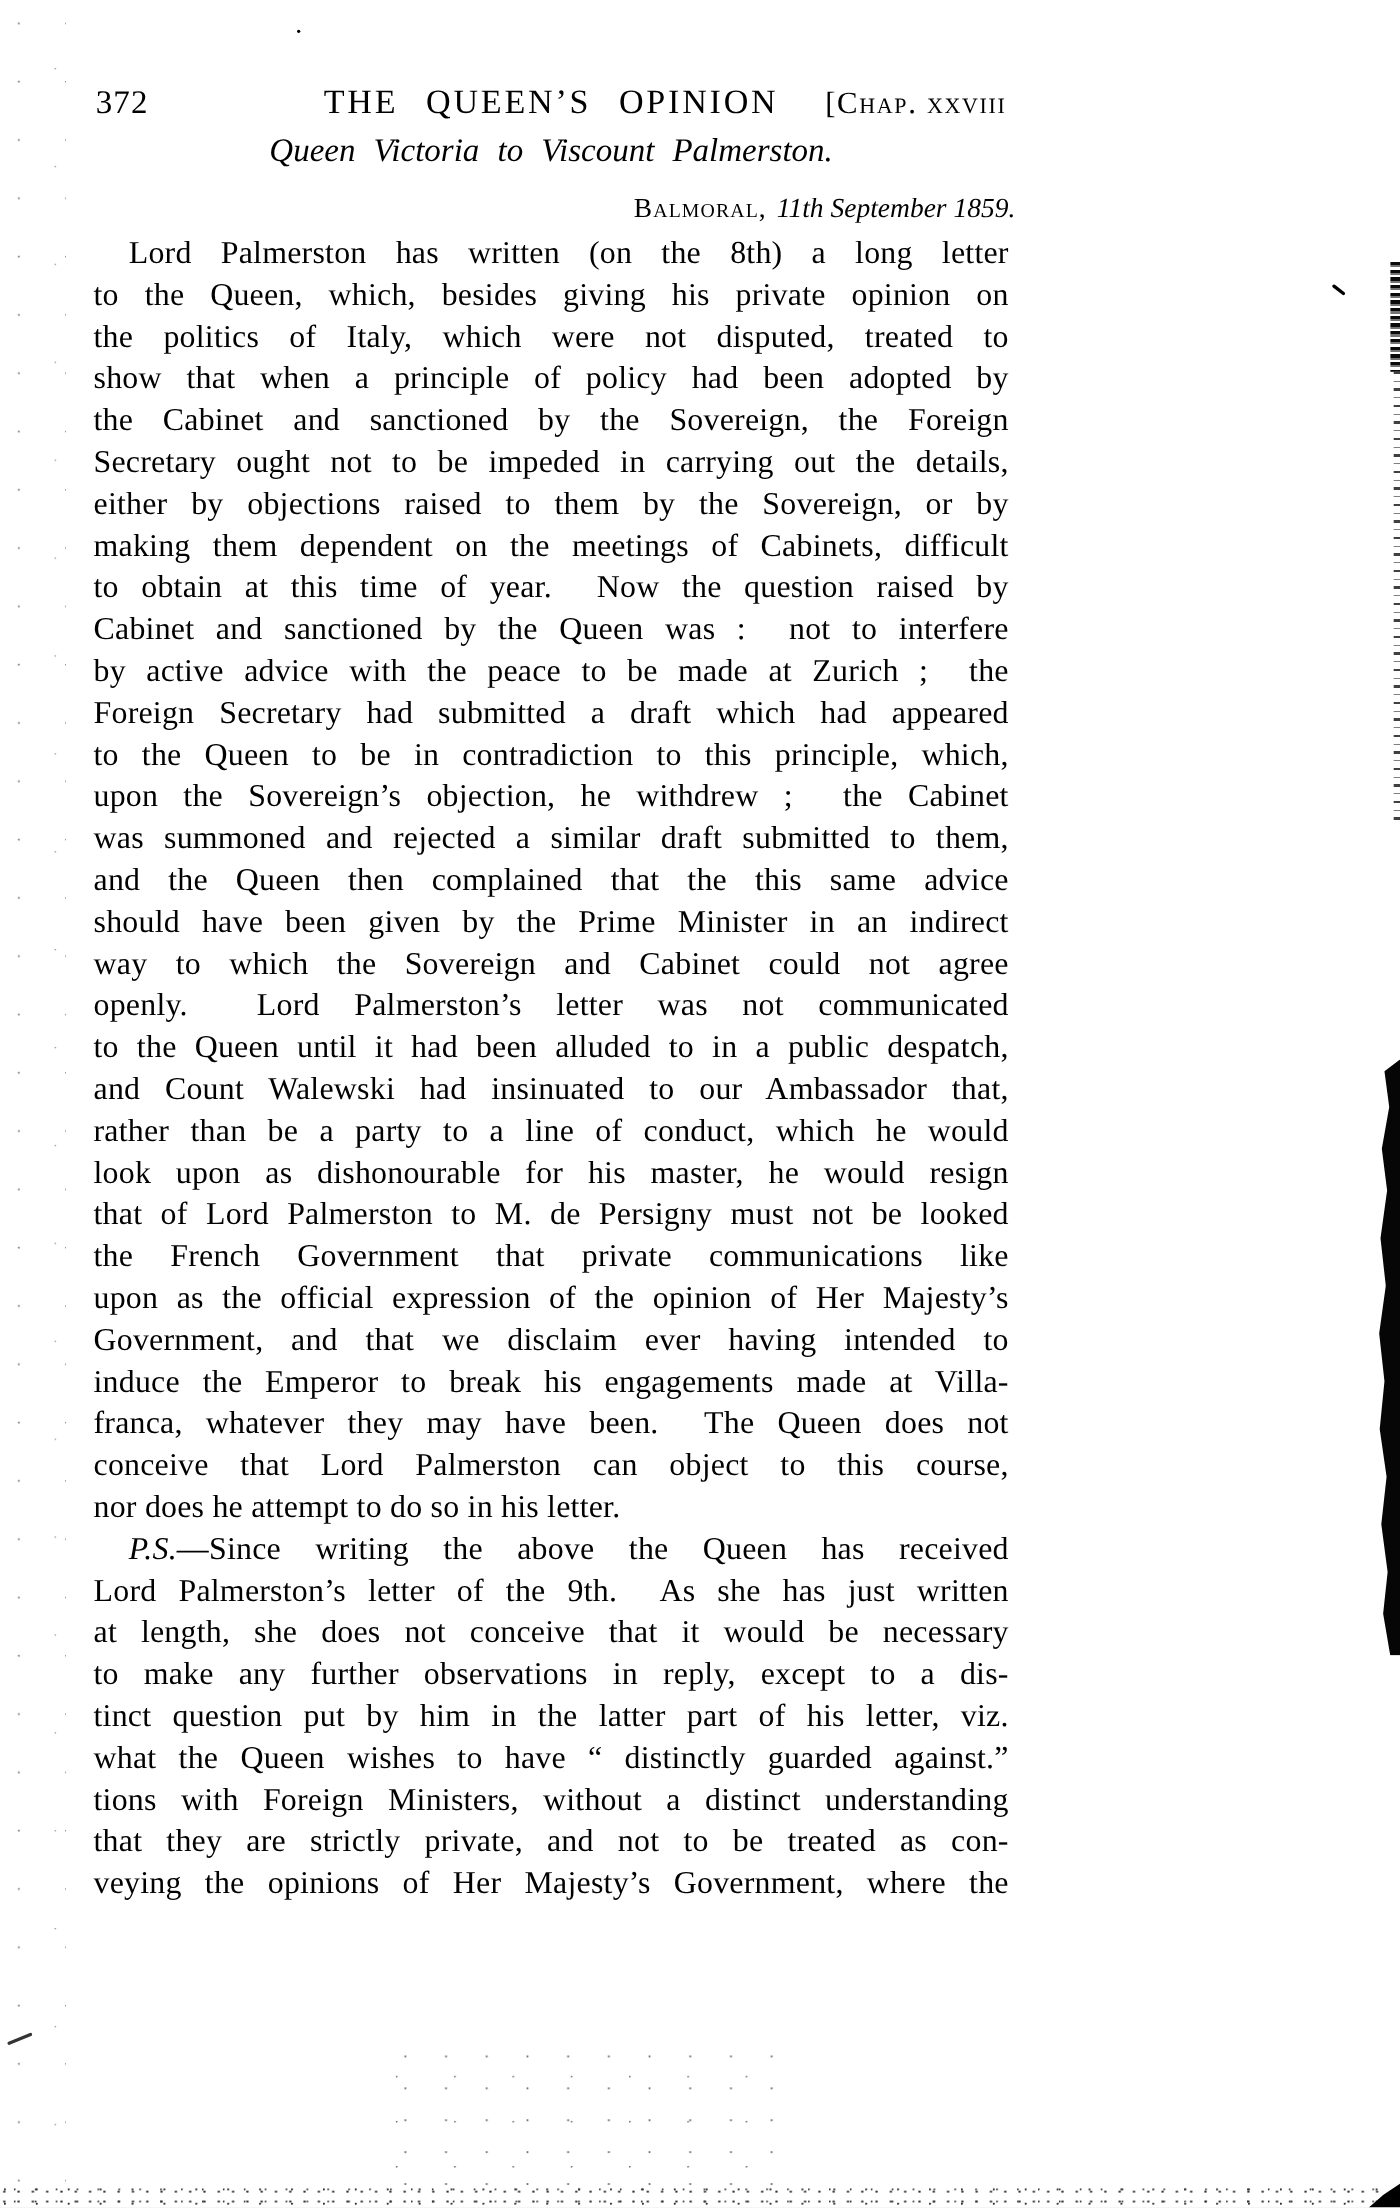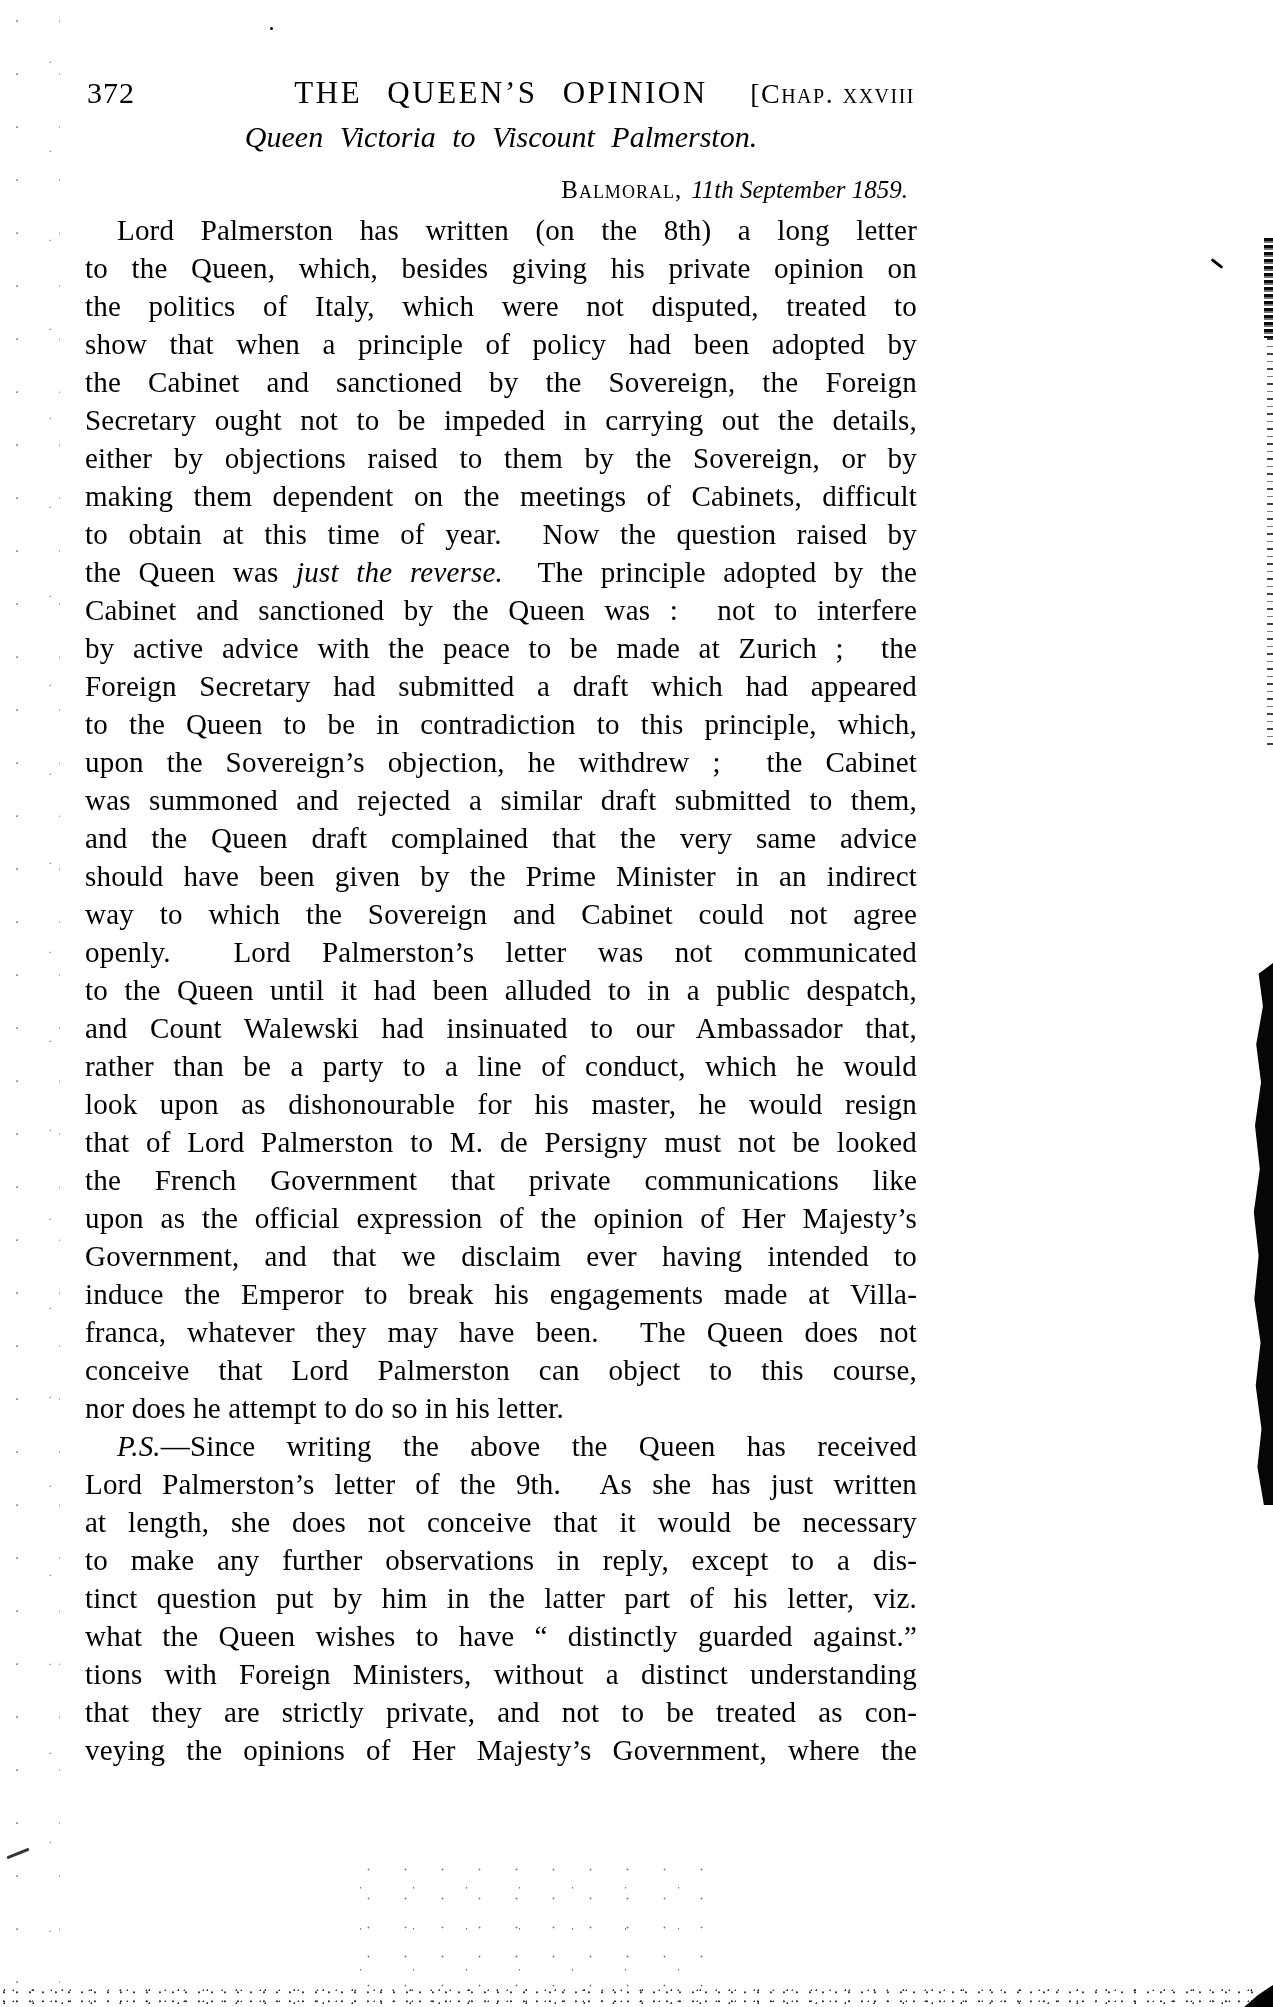--- a/index.html
+++ b/index.html
@@ -30,21 +30,21 @@
   }
 
   
   .letter-heading {
     position:absolute; top:120px; left:0; width:100%;
     text-align:center; font-style:italic; font-size:30px; word-spacing:9px;
   }
 
   
   .dateline {
-    position:absolute; top:176px; left:1px; width:100%;
+    position:absolute; top:176px; left:16px; width:100%;
     text-align:right; font-size:25px; padding-right:10px; box-sizing:border-box;
     white-space:nowrap;
   }
   .dateline .place { font-variant:small-caps; letter-spacing:1px; margin-right:9px; }
   .dateline .date  { font-style:italic; }
 
   
   .letter-body {
     position:absolute; top:211px; left:0; width:832px;
     font-size:29px; line-height:38px; letter-spacing:0.2px;
@@ -129,28 +129,27 @@
         <div>
           <div class="bline ind">Lord Palmerston has written (on the 8th) a long letter</div>
           <div class="bline">to the Queen, which, besides giving his private opinion on</div>
           <div class="bline">the politics of Italy, which were not disputed, treated to</div>
           <div class="bline">show that when a principle of policy had been adopted by</div>
           <div class="bline">the Cabinet and sanctioned by the Sovereign, the Foreign</div>
           <div class="bline">Secretary ought not to be impeded in carrying out the details,</div>
           <div class="bline">either by objections raised to them by the Sovereign, or by</div>
           <div class="bline">making them dependent on the meetings of Cabinets, difficult</div>
           <div class="bline">to obtain at this time of year.&nbsp; Now the question raised by</div>
-          <div class="bline">the Queen was <em>just the reverse.</em>&nbsp; The principle adopted by the</div>
           <div class="bline">Cabinet and sanctioned by the Queen was&nbsp;:&nbsp; not to interfere</div>
           <div class="bline">by active advice with the peace to be made at Zurich&nbsp;;&nbsp; the</div>
           <div class="bline">Foreign Secretary had submitted a draft which had appeared</div>
           <div class="bline">to the Queen to be in contradiction to this principle, which,</div>
           <div class="bline">upon the Sovereign’s objection, he withdrew&nbsp;;&nbsp; the Cabinet</div>
           <div class="bline">was summoned and rejected a similar draft submitted to them,</div>
-          <div class="bline">and the Queen draft complained that the very same advice</div>
+          <div class="bline">and the Queen then complained that the this same advice</div>
           <div class="bline">should have been given by the Prime Minister in an indirect</div>
           <div class="bline">way to which the Sovereign and Cabinet could not agree</div>
           <div class="bline">openly.&nbsp; Lord Palmerston’s letter was not communicated</div>
           <div class="bline">to the Queen until it had been alluded to in a public despatch,</div>
           <div class="bline">and Count Walewski had insinuated to our Ambassador that,</div>
           <div class="bline">rather than be a party to a line of conduct, which he would</div>
           <div class="bline">look upon as dishonourable for his master, he would resign</div>
           <div class="bline">that of Lord Palmerston to M. de Persigny must not be looked</div>
           <div class="bline">the French Government that private communications like</div>
           <div class="bline">upon as the official expression of the opinion of Her Majesty’s</div>

